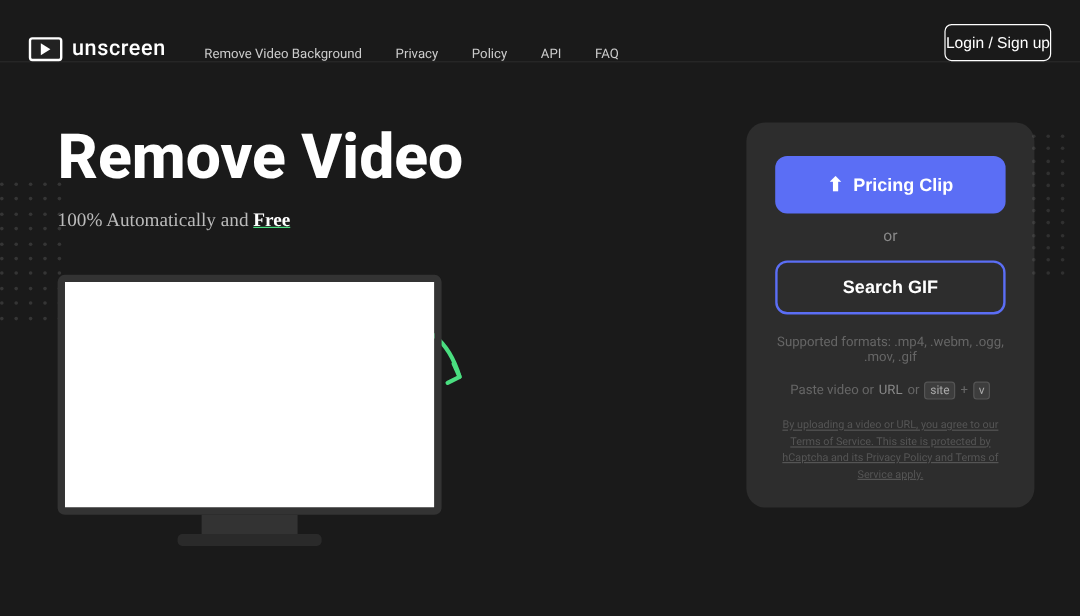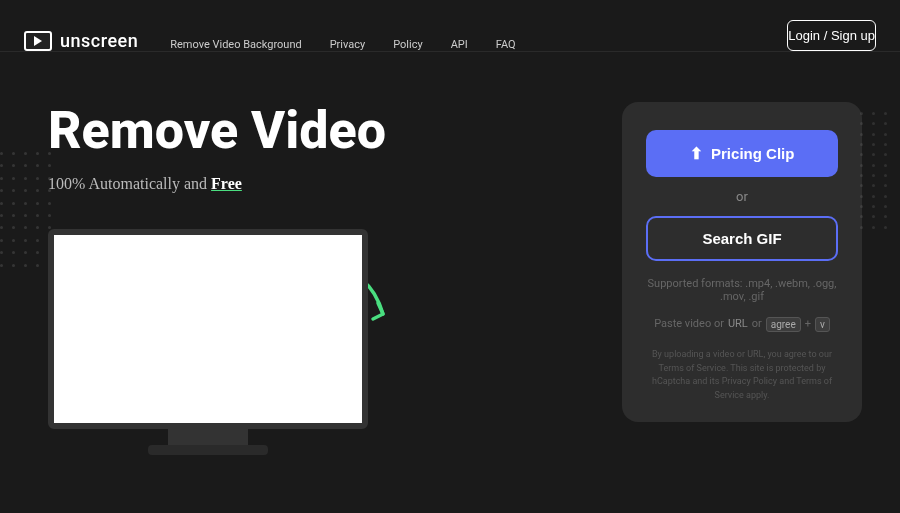--- a/index.html
+++ b/index.html
@@ -264,20 +264,21 @@
       padding: 1px 4px;
       font-size: 10px;
       color: #aaa;
     }
     .terms-text {
       font-size: 9px;
       color: #555;
       text-align: center;
       line-height: 1.5;
       margin-top: 4px;
+      text-decoration: underline;
     }
   </style>
 </head>
 <body>
 
 <nav class="navbar">
   <div class="logo">
     <div class="logo-icon"></div>
     <span class="logo-text">unscreen</span>
   </div>
@@ -422,21 +423,21 @@
       <span class="or-text">or</span>
 
       <button class="search-gif-btn">Search GIF</button>
 
       <span class="supported-formats">Supported formats: .mp4, .webm, .ogg, .mov, .gif</span>
 
       <div class="paste-row">
         <span>Paste video or</span>
         <span class="paste-url">URL</span>
         <span>or</span>
-        <span class="kbd">agree</span>
+        <span class="kbd">site</span>
         <span>+</span>
         <span class="kbd">v</span>
       </div>
 
       <p class="terms-text">By uploading a video or URL, you agree to our Terms of Service. This site is protected by hCaptcha and its Privacy Policy and Terms of Service apply.</p>
     </div>
   </div>
 
 </div>
 

